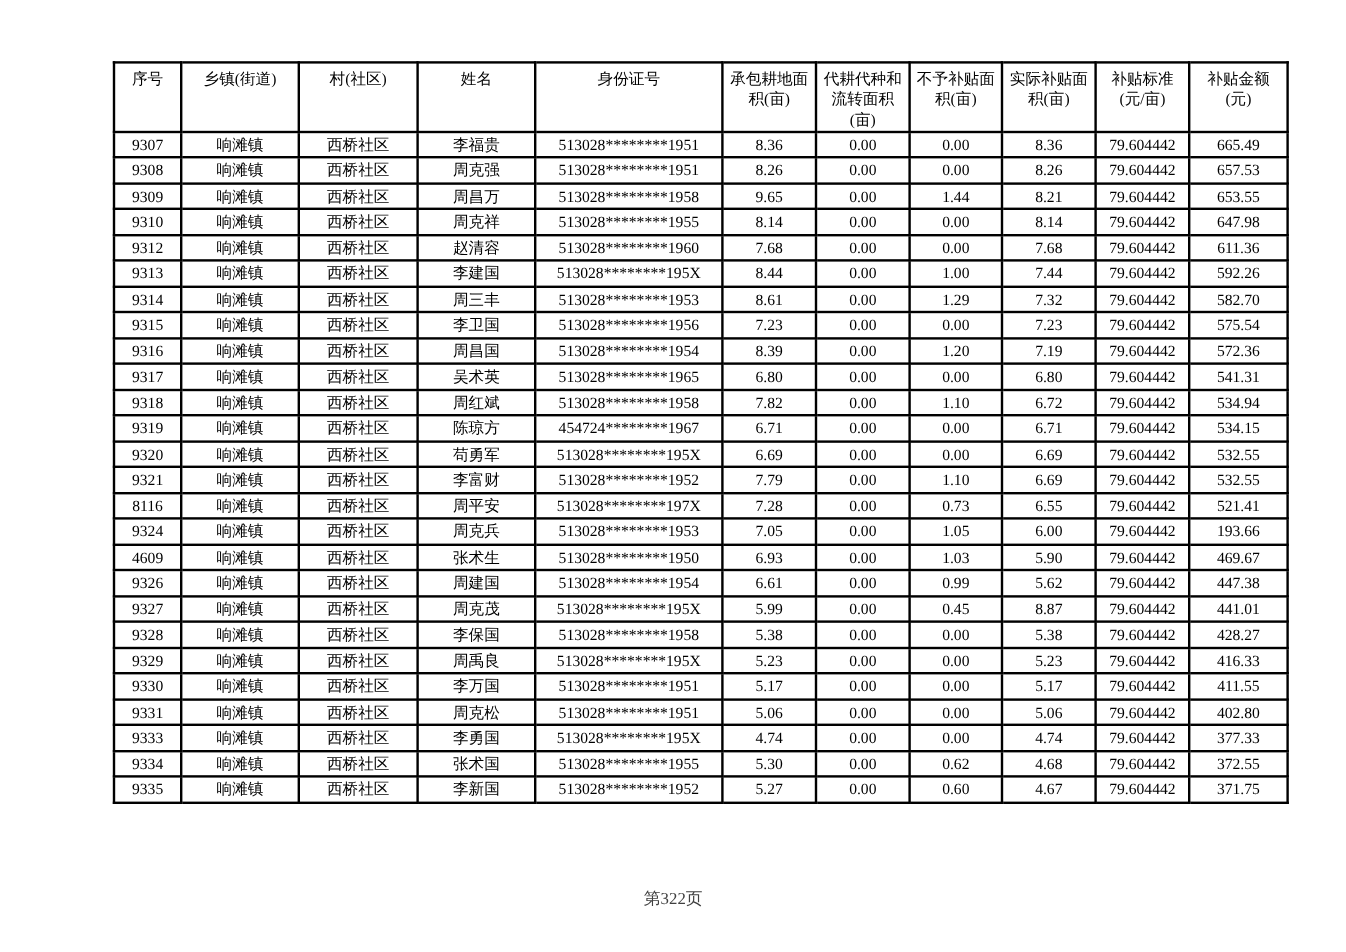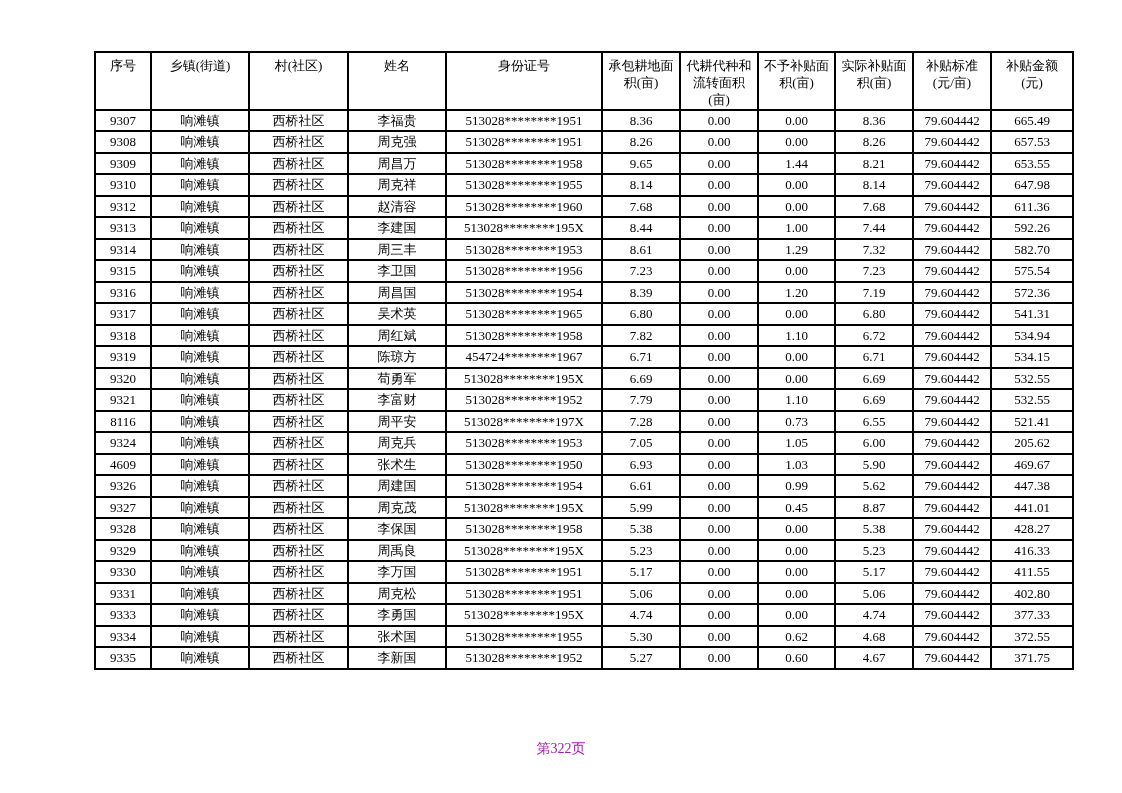--- a/index.html
+++ b/index.html
@@ -49,21 +49,21 @@
     vertical-align: middle;
     line-height: 1;
   }
   .page-footer {
     position: absolute;
     top: 740px;
     left: 0;
     width: 100%;
     text-align: center;
     font-size: 14px;
-    color: #a21caf;
+    color: #404040;
   }
 </style>
 </head>
 <body>
 
 <div class="page">
 
   <table class="subsidy-table">
     <colgroup>
       <col style="width:56px">
@@ -300,21 +300,21 @@
           <td>9324</td>
           <td>响滩镇</td>
           <td>西桥社区</td>
           <td>周克兵</td>
           <td>513028********1953</td>
           <td>7.05</td>
           <td>0.00</td>
           <td>1.05</td>
           <td>6.00</td>
           <td>79.604442</td>
-          <td>205.62</td>
+          <td>193.66</td>
         </tr>
         <tr>
           <td>4609</td>
           <td>响滩镇</td>
           <td>西桥社区</td>
           <td>张术生</td>
           <td>513028********1950</td>
           <td>6.93</td>
           <td>0.00</td>
           <td>1.03</td>

